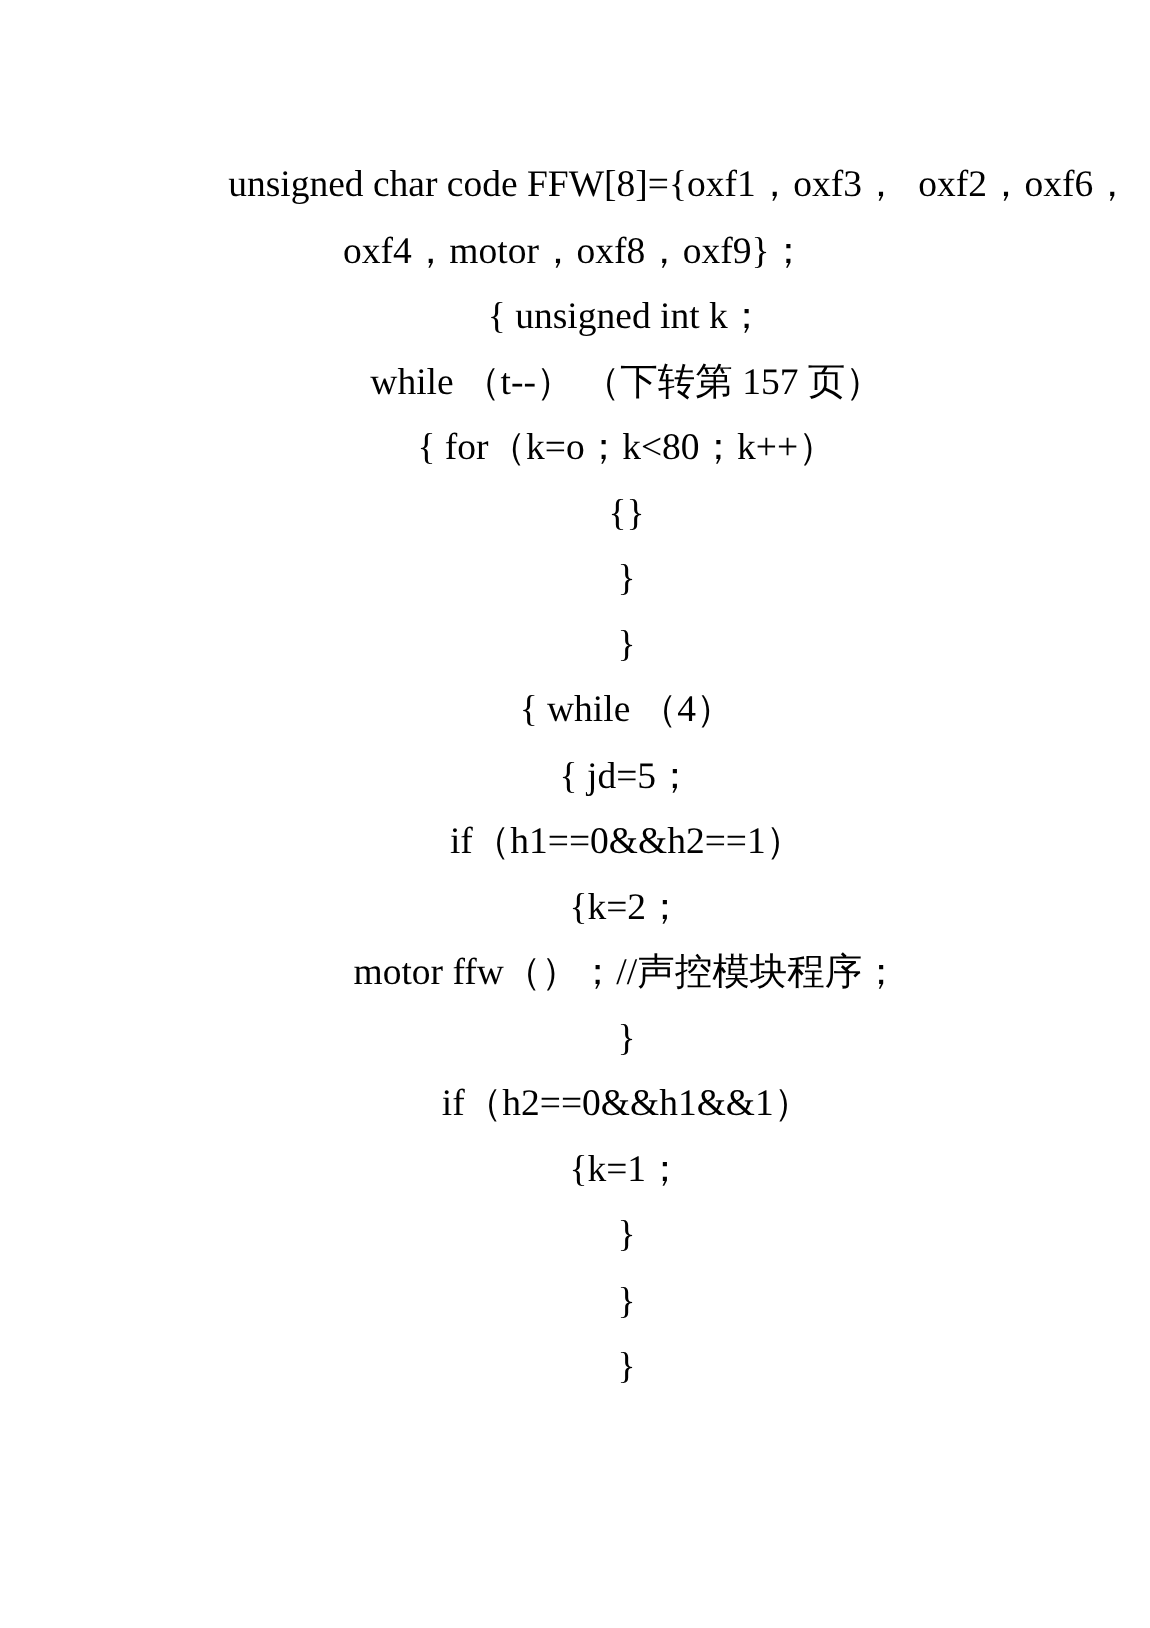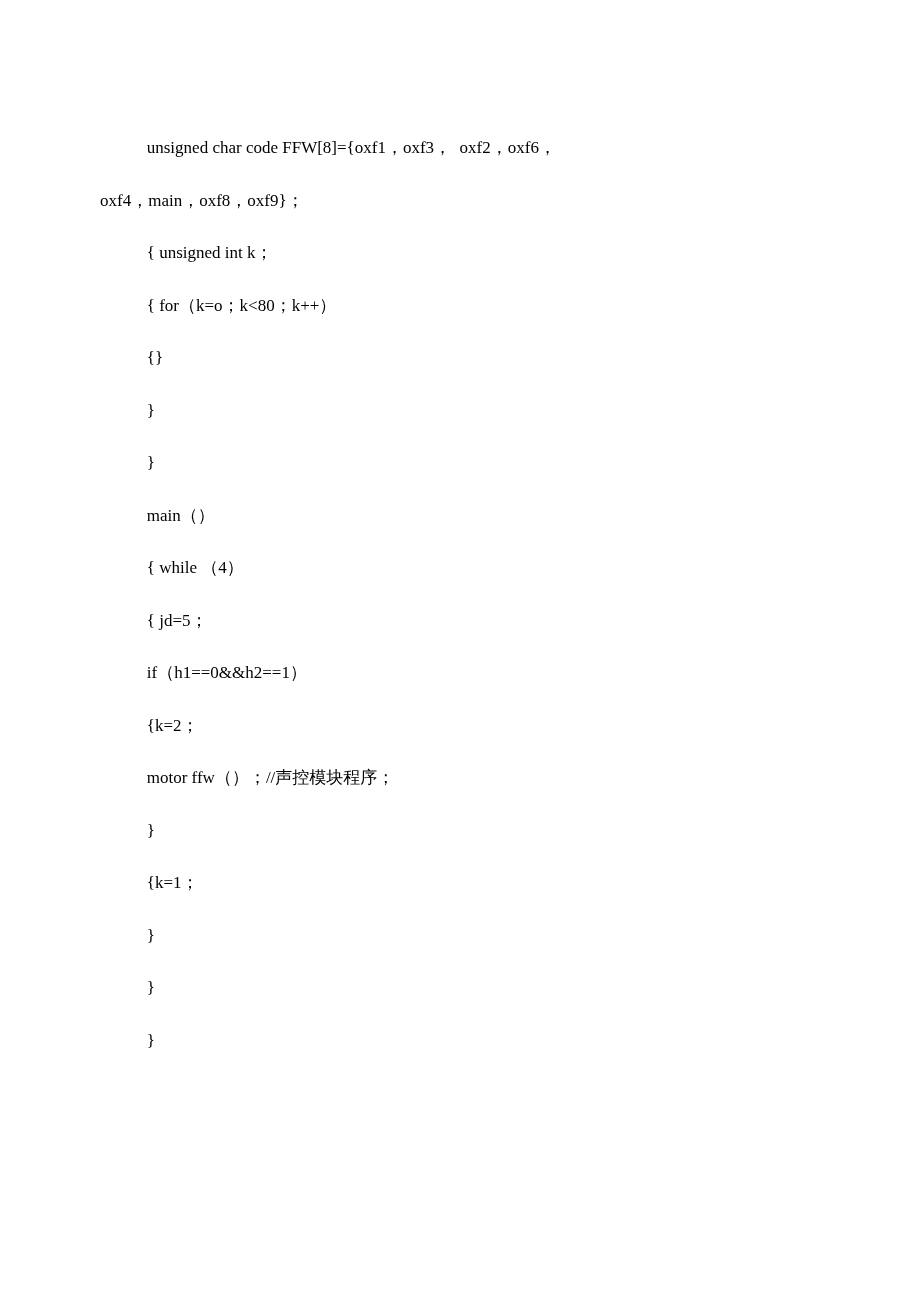--- a/index.html
+++ b/index.html
@@ -8,46 +8,48 @@
     background: #ffffff;
     width: 920px;
     height: 1302px;
   }
   .page {
     box-sizing: border-box;
     width: 920px;
     height: 1302px;
     padding: 122px 100px 0 100px;
     font-family: "Times New Roman", "SimSun", serif;
-    font-size: 17px;
+    font-size: 30px;
     color: #000000;
     line-height: 52.5px;
+    text-align: center;
   }
   .line {
     white-space: pre;
   }
   .indent {
     text-indent: 2.75em;
   }
 </style>
 </head>
 <body>
 
 <div class="page">
   <div class="line indent">unsigned char code FFW[8]={oxf1，oxf3，  oxf2，oxf6，</div>
-  <div class="line">oxf4，main，oxf8，oxf9}；</div>
+  <div class="line">oxf4，motor，oxf8，oxf9}；</div>
   <div class="line indent">{ unsigned int k；</div>
+  <div class="line indent">while （t--） （下转第 157 页）</div>
   <div class="line indent">{ for（k=o；k&lt;80；k++）</div>
   <div class="line indent">{}</div>
   <div class="line indent">}</div>
   <div class="line indent">}</div>
-  <div class="line indent">main（）</div>
   <div class="line indent">{ while （4）</div>
   <div class="line indent">{ jd=5；</div>
   <div class="line indent">if（h1==0&amp;&amp;h2==1）</div>
   <div class="line indent">{k=2；</div>
   <div class="line indent">motor ffw（）；//声控模块程序；</div>
   <div class="line indent">}</div>
+  <div class="line indent">if（h2==0&amp;&amp;h1&amp;&amp;1）</div>
   <div class="line indent">{k=1；</div>
   <div class="line indent">}</div>
   <div class="line indent">}</div>
   <div class="line indent">}</div>
 </div>
 
 </body></html>

